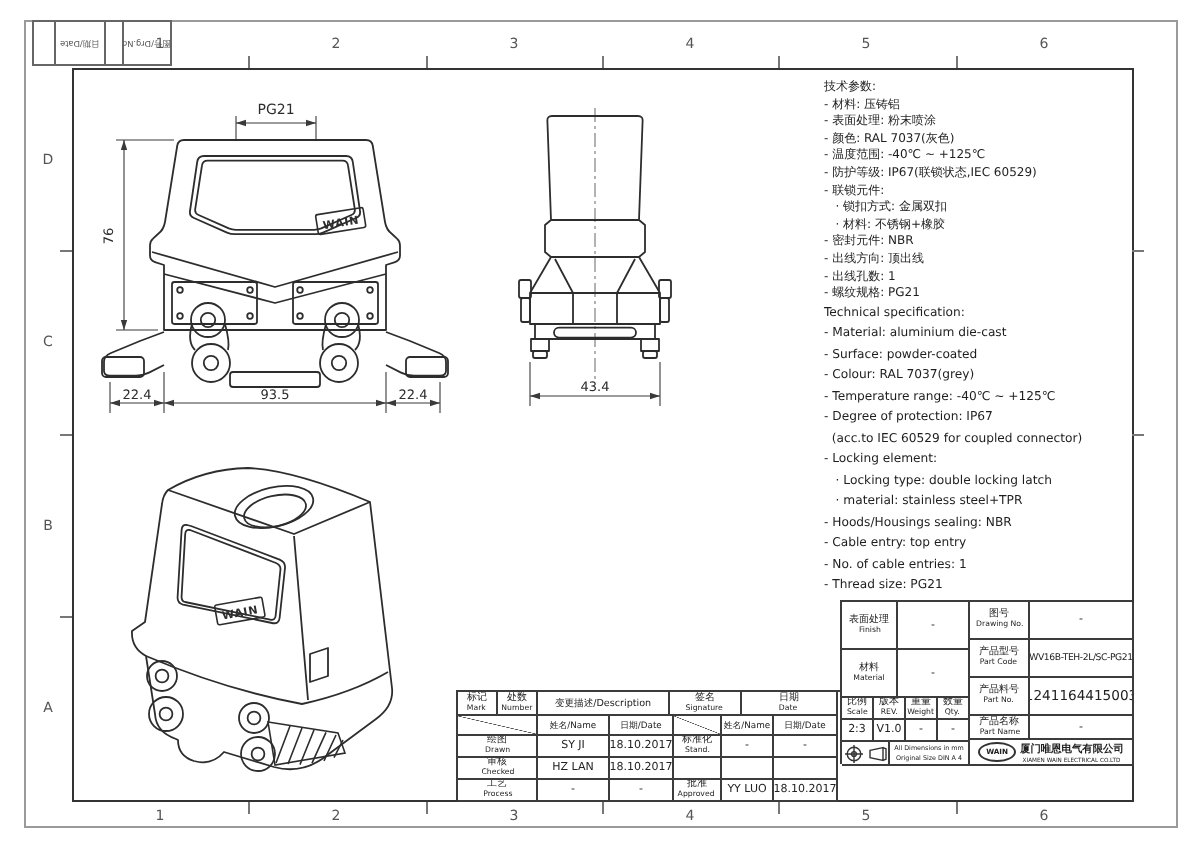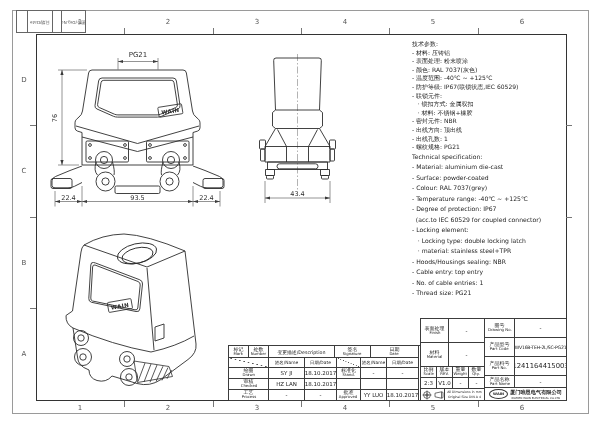--- a/index.html
+++ b/index.html
@@ -308,21 +308,21 @@
       <div class="tcell val">-</div>
       <div class="tcell lbl2">
           <span class="cn">批准</span>
           <span class="en">Approved</span>
         </div>
       <div class="tcell val">YY LUO</div>
       <div class="tcell val">18.10.2017</div>
     </div>
   </div>
 
-  <div class="abs tb-box" style="left:420px;top:318px;width:146px;height:82px;position:absolute;">
+  <div class="abs tb-box" style="left:420px;top:300px;width:146px;height:82px;position:absolute;">
     <div class="icell lbl2" style="left:0;top:0;width:28px;height:24px;">
         <span class="cn">表面处理</span>
         <span class="en">Finish</span>
       </div>
     <div class="icell val" style="left:28px;top:0;width:36px;height:24px;">-</div>
     <div class="icell lbl2" style="left:0;top:24px;width:28px;height:24px;">
         <span class="cn">材料</span>
         <span class="en">Material</span>
       </div>
     <div class="icell val" style="left:28px;top:24px;width:36px;height:24px;">-</div>

